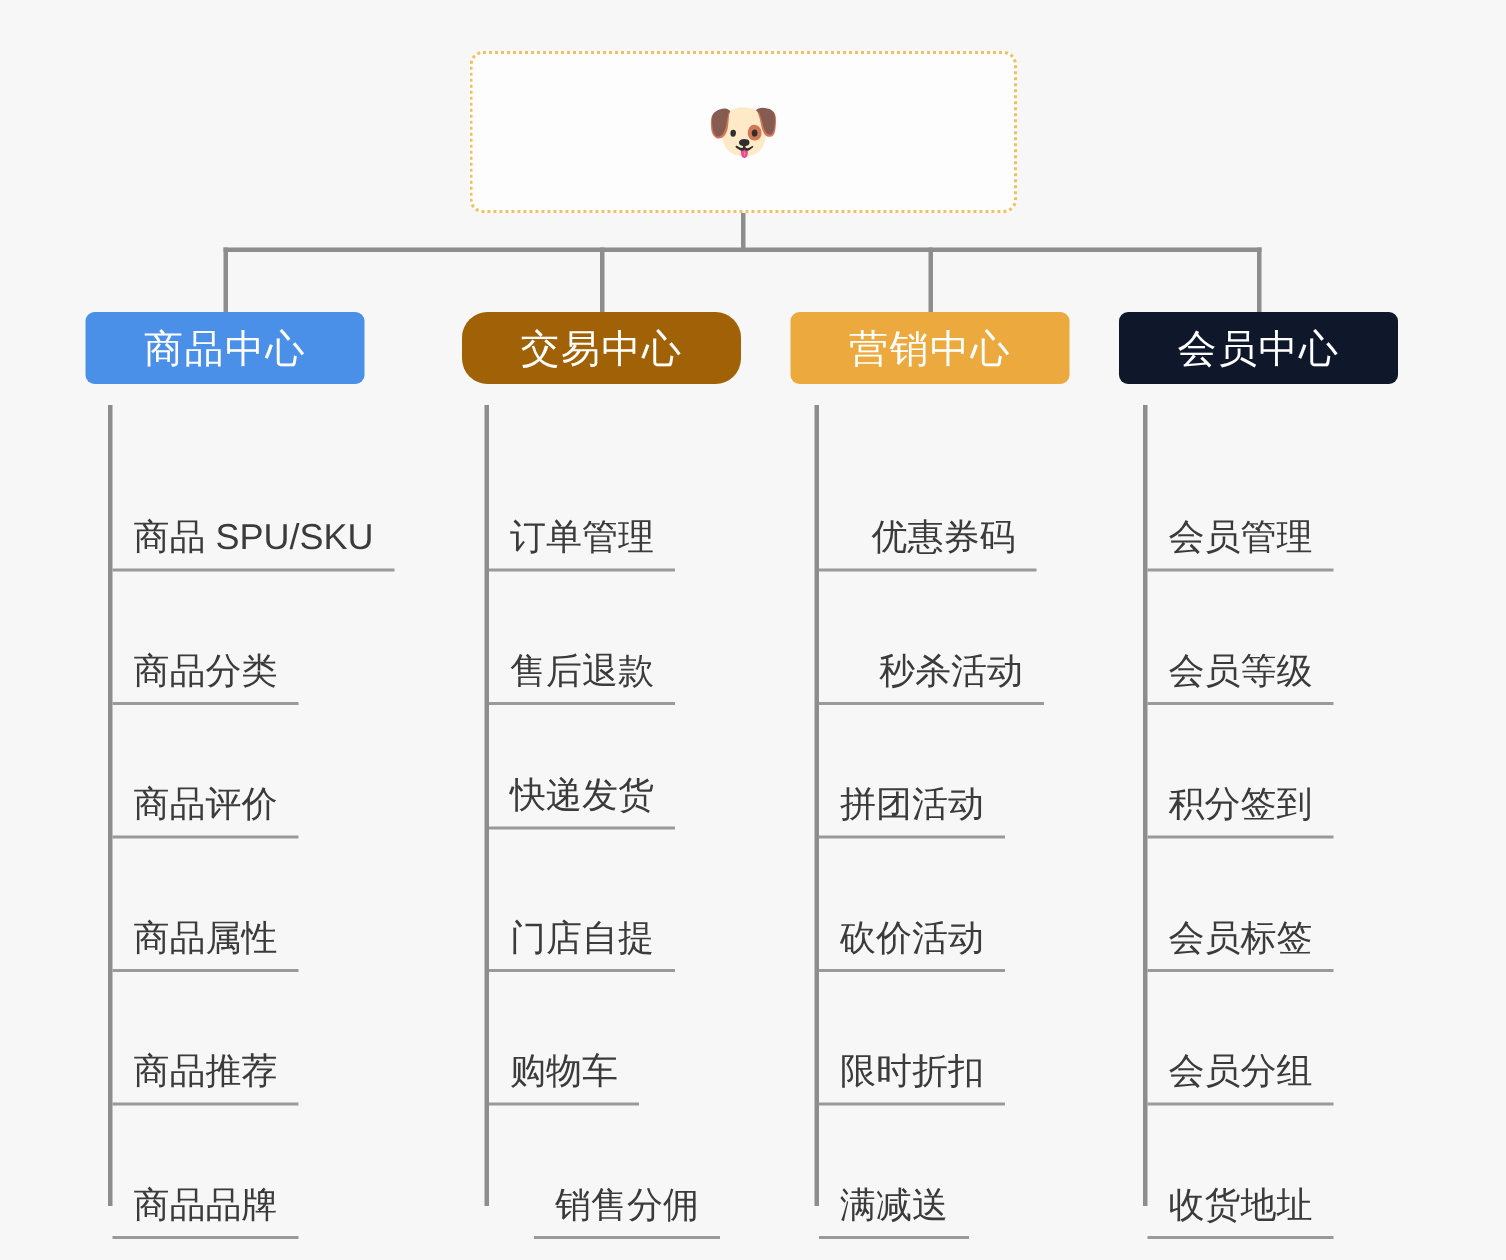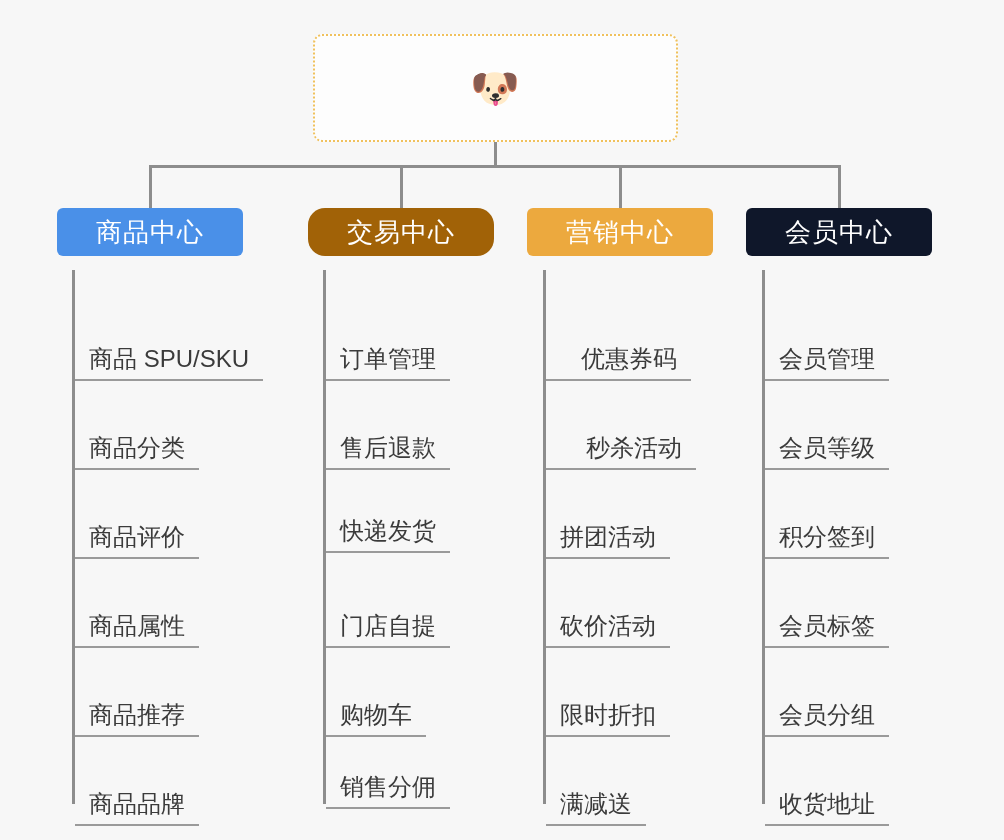--- a/index.html
+++ b/index.html
@@ -133,21 +133,21 @@
         </div>
         <div class="leaf" style="top: 172px;">
           <span class="leaf-label">快递发货</span>
         </div>
         <div class="leaf" style="top: 267px;">
           <span class="leaf-label">门店自提</span>
         </div>
         <div class="leaf" style="top: 356px;">
           <span class="leaf-label">购物车</span>
         </div>
-        <div class="leaf" style="top: 428px;">
+        <div class="leaf" style="top: 445px; margin-left: 30px;">
           <span class="leaf-label">销售分佣</span>
         </div>
       </div>
       <div class="cat-box" style="left: 527px; width: 186px; background: rgb(236, 169, 62);">
         <span>营销中心</span>
       </div>
       <div class="col" style="left: 543px; top: 270px; height: 534px;">
         <div class="col-trunk" style="height: 534px; background: rgb(141, 141, 141);"></div>
         <div class="leaf" style="top: 0px; padding-left: 35px;">
           <span class="leaf-label">优惠券码</span>

